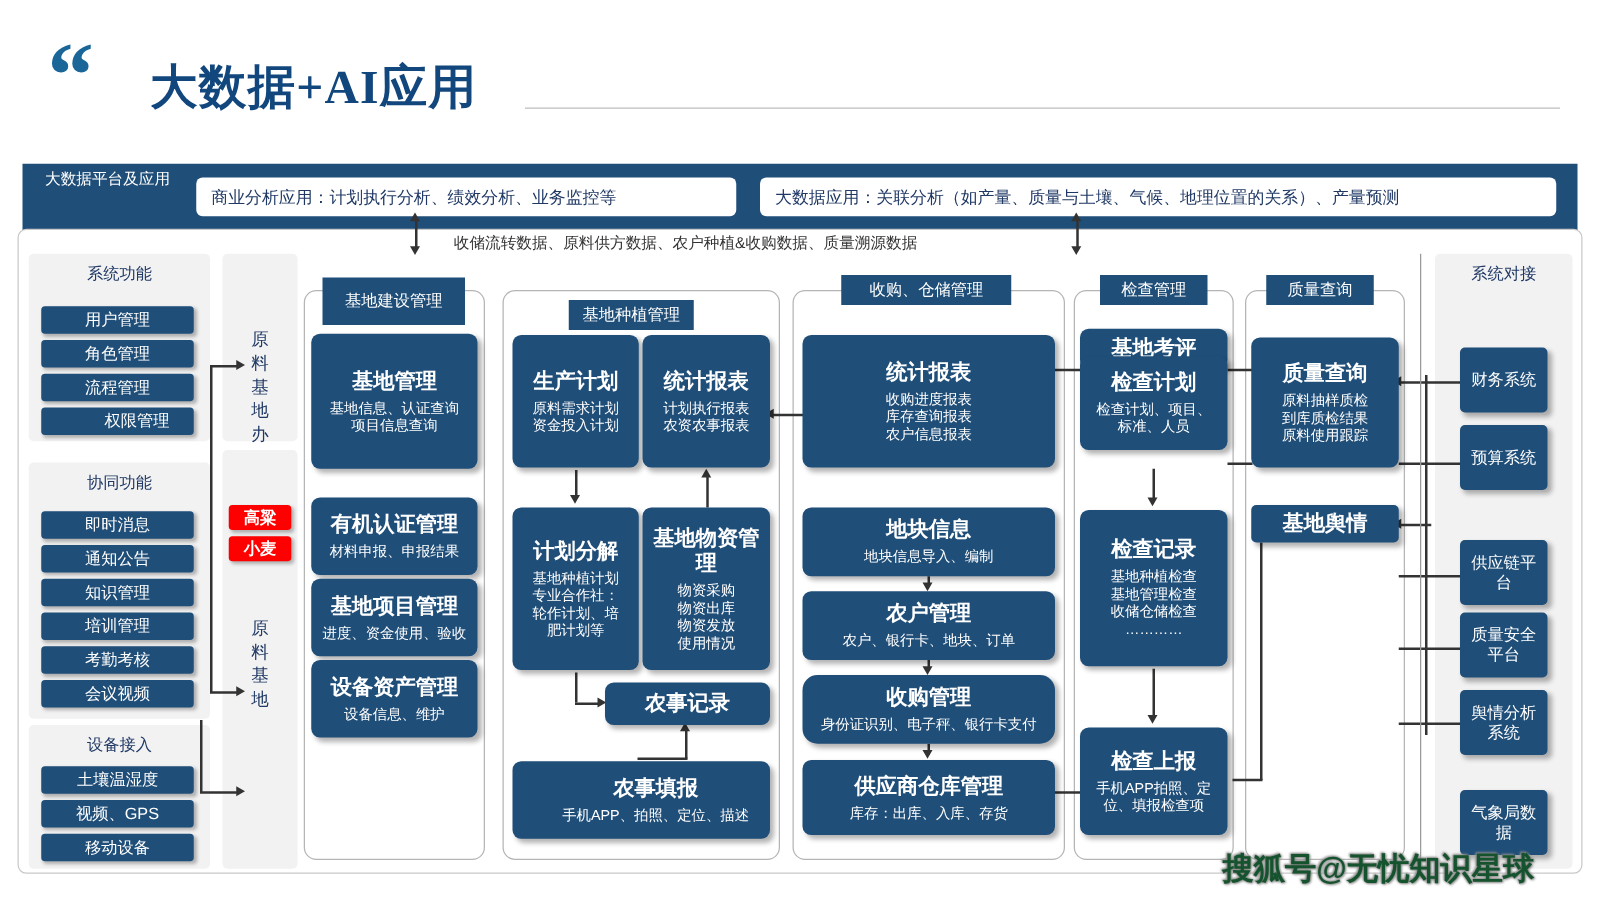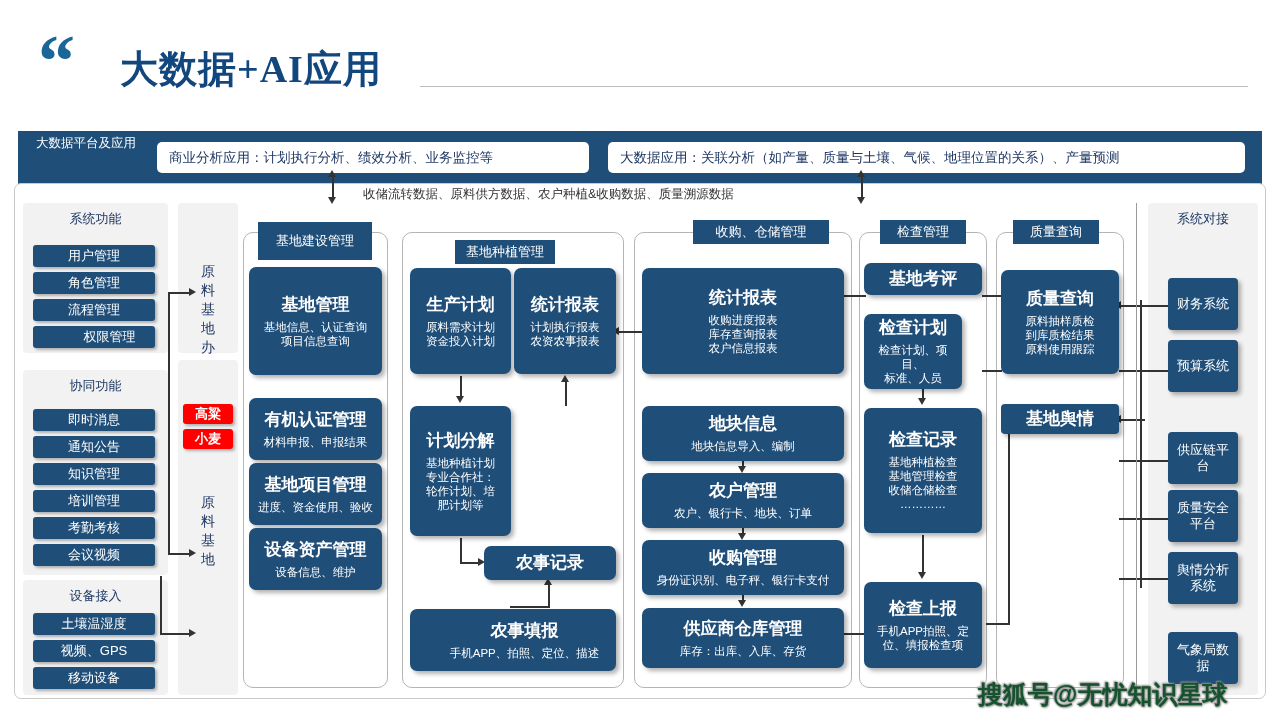--- a/index.html
+++ b/index.html
@@ -231,57 +231,64 @@
     <div class="cs" style="white-space:pre-line;text-align:right;">计划执行报表
 农资农事报表</div>
   </div>
   <div class="card" style="left:410px; top:406px; width:101px; height:130px;">
     <div class="ct">计划分解</div>
     <div class="cs" style="white-space:pre-line;">基地种植计划
 专业合作社：
 轮作计划、培
 肥计划等</div>
   </div>
+  <div class="card" style="left:514px; top:406px; width:102px; height:130px;">
+    <div class="ct">基地物资管理</div>
+    <div class="cs" style="white-space:pre-line;">物资采购
+物资出库
+物资发放
+使用情况</div>
+  </div>
   <div class="card" style="left:484px; top:546px; width:132px; height:34px;">
     <div class="ct">农事记录</div>
   </div>
   <div class="card" style="left:410px; top:609px; width:206px; height:62px;padding-left:29px;">
     <div class="ct">农事填报</div>
     <div class="cs" style="white-space:pre-line;">手机APP、拍照、定位、描述</div>
   </div>
 
   <div class="ln lnv" style="left:460px; top:376px; height:22px;"></div>
   <div class="arrow down" style="left:456px; top:396px;"></div>
   <div class="ln lnv" style="left:460px; top:538px; height:24px;"></div>
   <div class="ln lnh" style="left:460px; top:562px; width:20px;"></div>
   <div class="arrow right" style="left:478px; top:558px;"></div>
   <div class="ln lnv" style="left:548px; top:583px; height:24px;"></div>
   <div class="ln lnh" style="left:510px; top:606px; width:40px;"></div>
   <div class="arrow up" style="left:544px; top:578px;"></div>
   <div class="ln lnv" style="left:565px; top:380px; height:26px;"></div>
   <div class="arrow up" style="left:561px; top:375px;"></div>
 
   <div class="colbox" style="left:634px; top:232px; width:218px; height:456px;"></div>
-  <div class="coltab" style="left:673px; top:220px; width:136px; height:24px;margin-left:20px;">收购、仓储管理</div>
+  <div class="coltab" style="left:673px; top:220px; width:136px; height:24px;">收购、仓储管理</div>
 
   <div class="card" style="left:642px; top:268px; width:202px; height:106px;">
     <div class="ct">统计报表</div>
     <div class="cs" style="white-space:pre-line;">收购进度报表
 库存查询报表
 农户信息报表</div>
   </div>
   <div class="card" style="left:642px; top:406px; width:202px; height:55px;">
     <div class="ct">地块信息</div>
     <div class="cs" style="white-space:pre-line;">地块信息导入、编制</div>
   </div>
   <div class="card" style="left:642px; top:473px; width:202px; height:55px;">
     <div class="ct">农户管理</div>
     <div class="cs" style="white-space:pre-line;">农户、银行卡、地块、订单</div>
   </div>
-  <div class="card" style="left:642px; top:540px; width:202px; height:55px;">
+  <div class="card" style="left:642px; top:540px; width:202px; height:55px;border-radius:12px;">
     <div class="ct">收购管理</div>
     <div class="cs" style="white-space:pre-line;">身份证识别、电子秤、银行卡支付</div>
   </div>
   <div class="card" style="left:642px; top:608px; width:202px; height:60px;">
     <div class="ct">供应商仓库管理</div>
     <div class="cs" style="white-space:pre-line;">库存：出库、入库、存货</div>
   </div>
 
   <div class="ln lnv" style="left:742px; top:461px; height:8px;"></div>
   <div class="arrow down" style="left:738px; top:466px;"></div>
@@ -292,21 +299,21 @@
 
   <div class="ln lnh" style="left:616px; top:331px; width:28px;"></div>
   <div class="arrow left" style="left:612px; top:327px;"></div>
 
   <div class="colbox" style="left:859px; top:232px; width:128px; height:456px;"></div>
   <div class="coltab" style="left:880px; top:220px; width:86px; height:24px;">检查管理</div>
 
   <div class="card" style="left:864px; top:263px; width:118px; height:32px;">
     <div class="ct">基地考评</div>
   </div>
-  <div class="card" style="left:864px; top:314px; width:98px; height:75px;">
+  <div class="card" style="left:864px; top:285px; width:118px; height:75px;">
     <div class="ct">检查计划</div>
     <div class="cs" style="white-space:pre-line;">检查计划、项目、
 标准、人员</div>
   </div>
   <div class="card" style="left:864px; top:408px; width:118px; height:125px;">
     <div class="ct">检查记录</div>
     <div class="cs" style="white-space:pre-line;">基地种植检查
 基地管理检查
 收储仓储检查
 …………</div>

